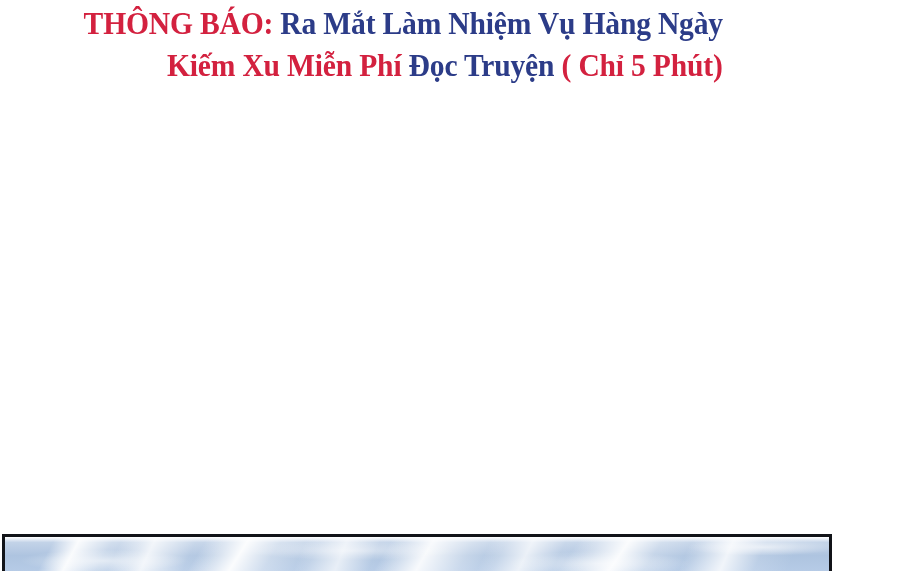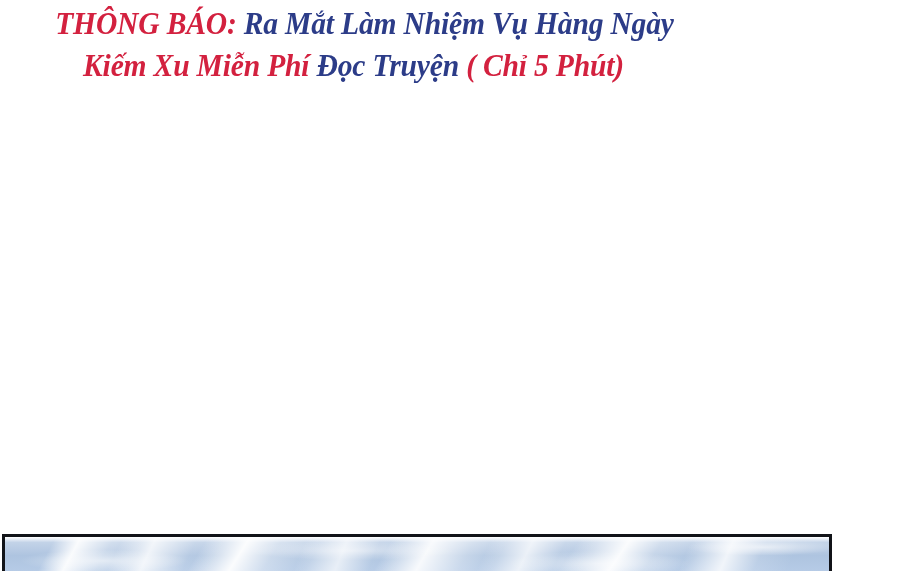--- a/index.html
+++ b/index.html
@@ -15,23 +15,22 @@
     position: relative;
   }
 
   
   #announcement-banner {
     position: absolute;
     left: 0;
     top: 0;
     width: 734px;
     padding-top: 3px;
-    text-align: center;
+    text-align: right;
     background: #ffffff;
-    font-style: italic;
   }
   .banner-line {
     display: block;
     white-space: nowrap;
     font-weight: bold;
     font-size: 30.5px;
     line-height: 42px;
     letter-spacing: -0.2px;
     font-stretch: semi-condensed;
     transform: scaleX(0.97);

